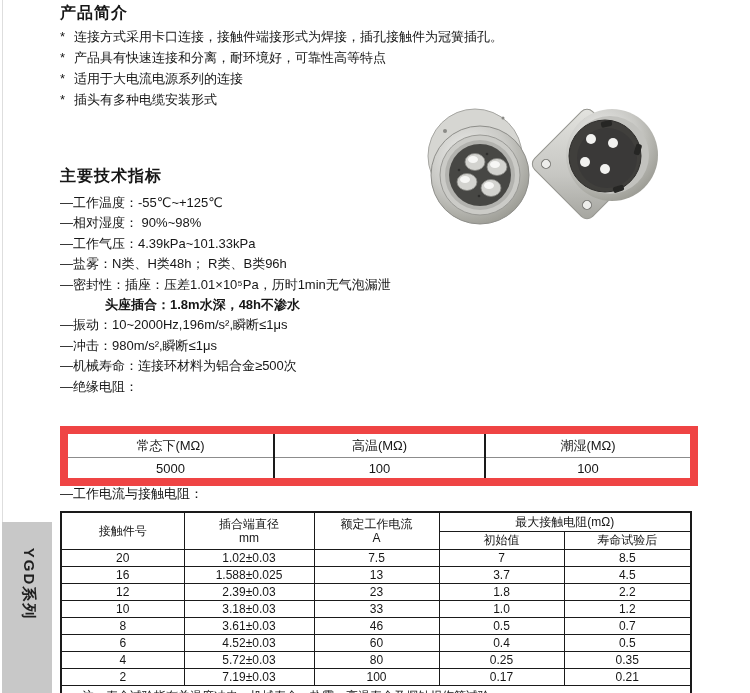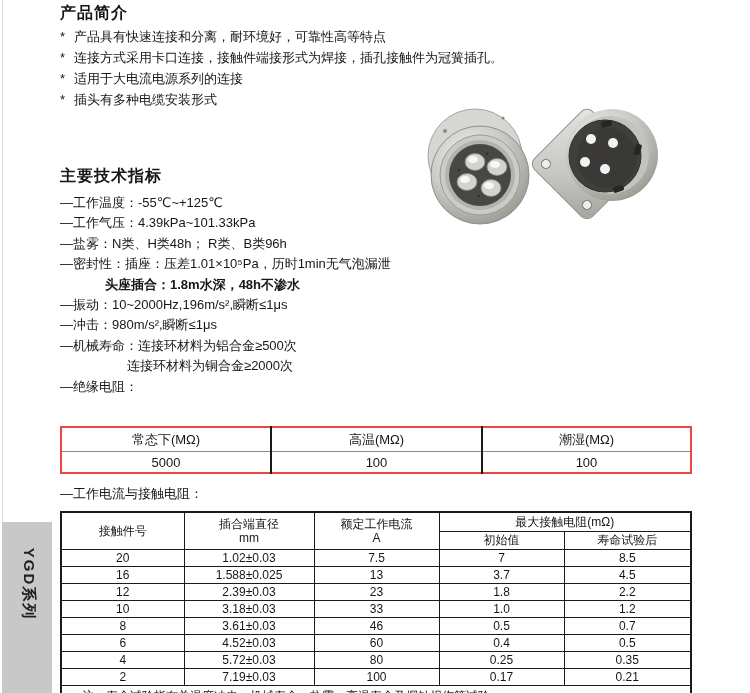--- a/index.html
+++ b/index.html
@@ -31,21 +31,21 @@
   .spec-line.indent-b { padding-left:67px; }
 
   
   #current-label { left:60px; top:485px; font-size:13px; white-space:nowrap; }
 
   
   table { border-collapse:collapse; table-layout:fixed; }
   th, td { padding:0; text-align:center; vertical-align:middle; font-weight:400; }
 
   #insulation-table { left:60px; top:426px; width:630px; font-size:13px;
-    border:2px solid #ef4444; }
+    border:8px solid #ef4444; }
   #insulation-table th { height:23px; border-left:2px solid #1a1a1a;
     border-bottom:1px solid #8c8c8c; }
   #insulation-table td { height:20px; border-left:2px solid #1a1a1a; }
   #insulation-table th:first-child, #insulation-table td:first-child { border-left:none; }
 
   #contact-table { left:60px; top:511px; width:630px; font-size:12px;
     border:2px solid #1a1a1a; }
   #contact-table th, #contact-table td { border:1px solid #1a1a1a; }
   #contact-table .th-group { height:18px;margin-left:31px; }
   #contact-table .th-sub { height:16px; }
@@ -63,22 +63,22 @@
   #photos { left:415px; top:98px; width:250px; height:140px; }
 </style>
 </head>
 <body>
 
 <div class="abs edge-line"></div>
 
 <div class="abs h-title" id="doc-title">产品简介</div>
 
 <div class="abs" id="intro-bullets">
+  <div class="bullet-line"><span class="bullet-marker">*</span><span>连接方式采用卡口连接，接触件端接形式为焊接，插孔接触件为冠簧插孔。</span></div>
   <div class="bullet-line"><span class="bullet-marker">*</span><span>产品具有快速连接和分离，耐环境好，可靠性高等特点</span></div>
-  <div class="bullet-line"><span class="bullet-marker">*</span><span>连接方式采用卡口连接，接触件端接形式为焊接，插孔接触件为冠簧插孔。</span></div>
   <div class="bullet-line"><span class="bullet-marker">*</span><span>适用于大电流电源系列的连接</span></div>
   <div class="bullet-line"><span class="bullet-marker">*</span><span>插头有多种电缆安装形式</span></div>
 </div>
 
 <svg class="abs" id="photos" viewBox="0 0 250 140" xmlns="http://www.w3.org/2000/svg">
   <defs>
     <radialGradient id="metalFace" cx="38%" cy="32%" r="75%">
       <stop offset="0%" stop-color="#f0f0ee"></stop>
       <stop offset="55%" stop-color="#c9c9c5"></stop>
       <stop offset="100%" stop-color="#97978f"></stop>
@@ -142,28 +142,28 @@
       <circle cx="170" cy="64" r="5"></circle>
       <circle cx="190" cy="71" r="5"></circle>
     </g>
   </g>
 </svg>
 
 <div class="abs h-title" id="specs-title">主要技术指标</div>
 
 <div class="abs" id="spec-list">
   <div class="spec-line">—工作温度：-55℃~+125℃</div>
+  <div class="spec-line">—相对湿度： 90%~98%</div>
   <div class="spec-line">—工作气压：4.39kPa~101.33kPa</div>
   <div class="spec-line">—盐雾：N类、H类48h； R类、B类96h</div>
   <div class="spec-line">—密封性：插座：压差1.01×10⁵Pa，历时1min无气泡漏泄</div>
   <div class="spec-line indent-a">头座插合：1.8m水深，48h不渗水</div>
   <div class="spec-line">—振动：10~2000Hz,196m/s²,瞬断≤1μs</div>
   <div class="spec-line">—冲击：980m/s²,瞬断≤1μs</div>
   <div class="spec-line">—机械寿命：连接环材料为铝合金≥500次</div>
-  <div class="spec-line indent-b">连接环材料为铜合金≥2000次</div>
   <div class="spec-line">—绝缘电阻：</div>
 </div>
 
 <table class="abs" id="insulation-table">
   <colgroup>
       <col style="width:210px">
       <col style="width:211px">
       <col style="width:209px">
     </colgroup>
   <tbody>

